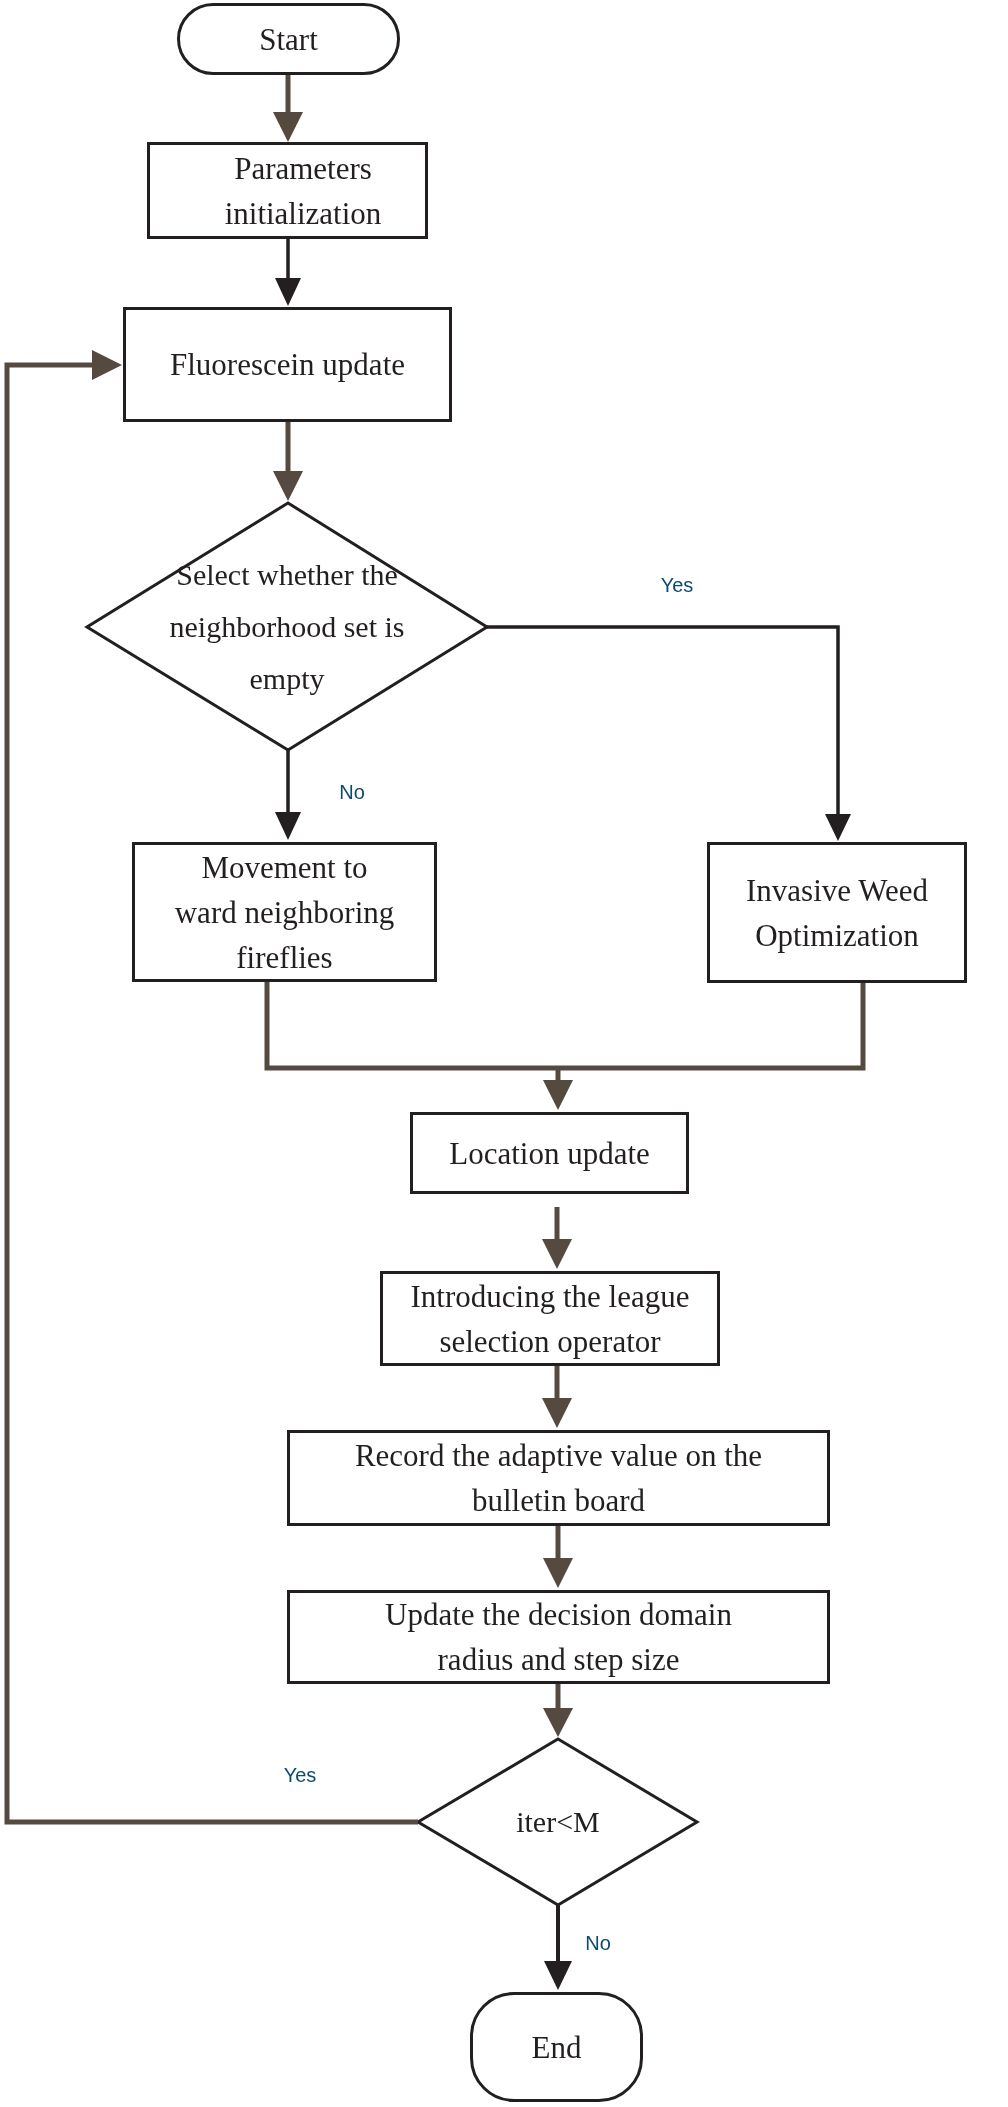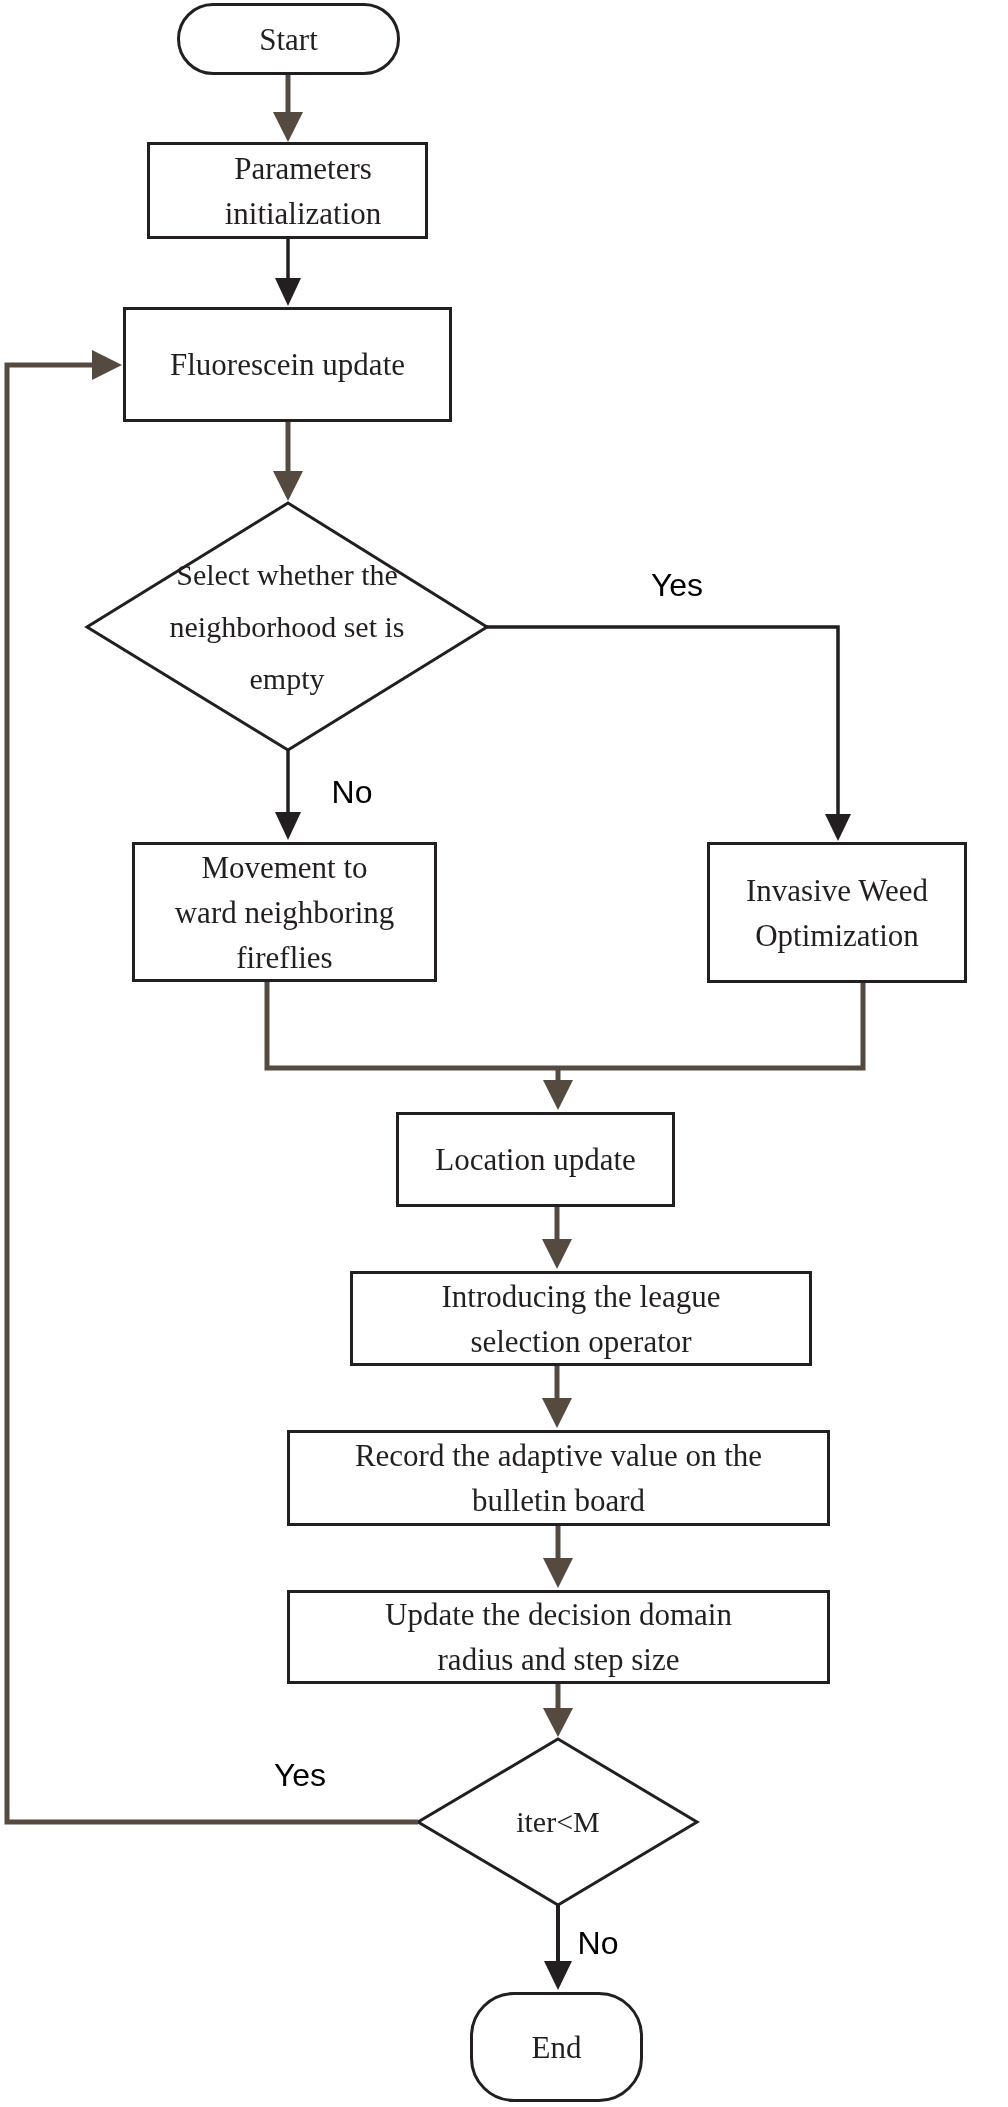--- a/index.html
+++ b/index.html
@@ -42,22 +42,22 @@
     line-height: 52px;
     white-space: pre-line;
     background: transparent;
   }
   .edge-label {
     position: absolute;
     display: flex;
     align-items: center;
     justify-content: center;
     font-family: "Liberation Sans", sans-serif;
-    font-size: 32px;
-    color: #000000;
+    font-size: 20px;
+    color: #0c4a6e;
     white-space: pre;
   }
 </style>
 </head>
 <body>
 
 <div id="canvas">
 
   <svg id="edges" viewBox="0 0 1008 2107" xmlns="http://www.w3.org/2000/svg">
 
@@ -141,25 +141,25 @@
     <span>Movement to
 ward neighboring
 fireflies</span>
   </div>
 
   <div class="node rect" style="left:707px; top:842px; width:260px; height:141px;">
     <span>Invasive Weed
 Optimization</span>
   </div>
 
-  <div class="node rect" style="left:396px; top:1112px; width:279px; height:95px;">
+  <div class="node rect" style="left:410px; top:1112px; width:279px; height:82px;">
     <span>Location update</span>
   </div>
 
-  <div class="node rect" style="left:350px; top:1271px; width:462px; height:95px;">
+  <div class="node rect" style="left:380px; top:1271px; width:340px; height:95px;">
     <span>Introducing the league
 selection operator</span>
   </div>
 
   <div class="node rect" style="left:287px; top:1590px; width:543px; height:94px;">
     <span>Update the decision domain
 radius and step size</span>
   </div>
 
   <div class="node rect" style="left:287px; top:1430px; width:543px; height:96px;">

